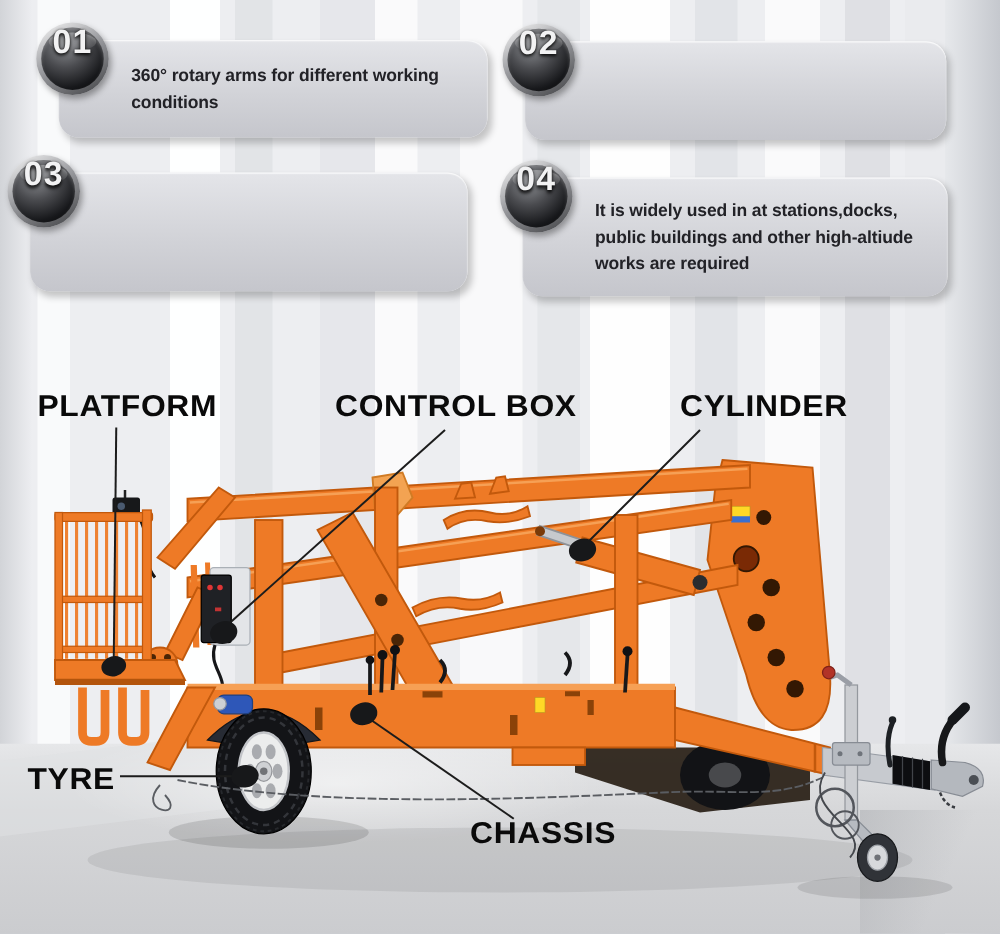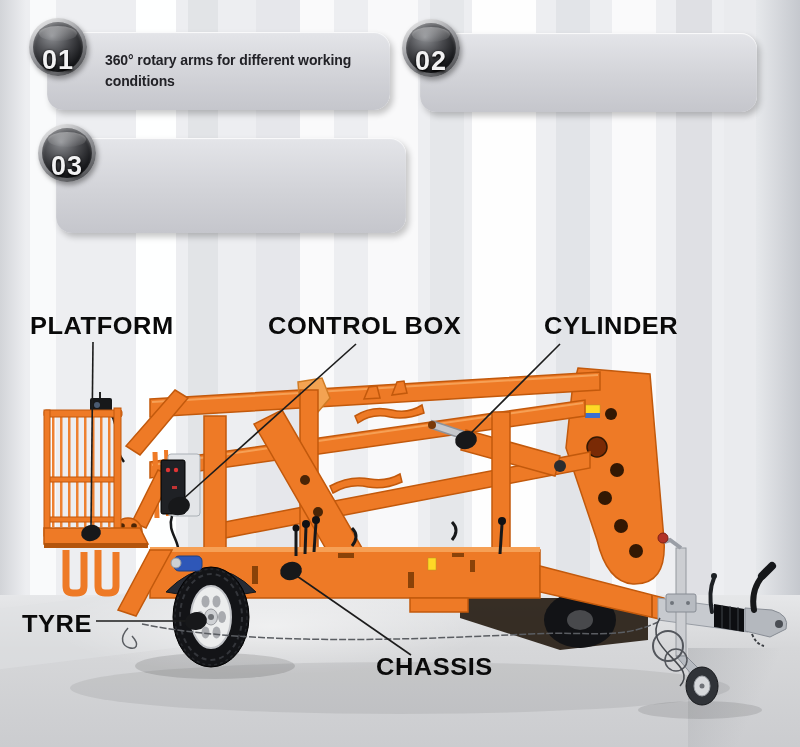--- a/index.html
+++ b/index.html
@@ -44,27 +44,27 @@
   .card{
     position:absolute;border-radius:16px;
     background:linear-gradient(180deg,#e4e5e9 0%,#d2d3d8 55%,#c5c6cc 100%);
     box-shadow:3px 4px 6px rgba(0,0,0,.22), inset 0 1px 1px rgba(255,255,255,.85);
     display:flex;align-items:center;
   }
   .card p{margin:0;padding:0 14px 0 58px;font-size:14px;line-height:21px;
     font-weight:bold;color:var(--card-text);letter-spacing:-.1px;}
   .card1{left:47px; top:32px; width:343px;height:78px;}
   .card2{left:420px;top:33px; width:337px;height:79px;}
-  .card3{left:56px; top:138px;width:350px;height:95px;}
+  .card3{left:24px; top:138px;width:350px;height:95px;}
   .card4{left:418px;top:142px;width:340px;height:95px;}
   .badge{
     position:absolute;left:-18px;top:-14px;width:58px;height:58px;border-radius:50%;
     background:linear-gradient(150deg,#fafafa 0%,#9b9ca0 45%,#3f4043 100%);
     box-shadow:2px 3px 5px rgba(0,0,0,.35);
-    display:flex;align-items:flex-end;justify-content:center;
+    display:flex;align-items:flex-start;justify-content:center;
   }
   .badge .orb{
     position:absolute;inset:4px;border-radius:50%;
     background:radial-gradient(circle at 38% 28%,#8d8f93 0%,#4a4b4f 38%,#17181b 72%,#000 100%);
     box-shadow:inset 0 2px 3px rgba(255,255,255,.25);
   }
   .badge .gloss{position:absolute;left:10px;top:8px;width:38px;height:15px;border-radius:50%;
     background:linear-gradient(rgba(255,255,255,.35),rgba(255,255,255,.03));}
   .badge span{
     position:relative;font-size:27px;font-weight:bold;color:var(--badge-number);
@@ -329,14 +329,22 @@
   </div>
 
   <div class="card card3">
     <div class="badge">
       <div class="orb"></div>
       <div class="gloss"></div>
       <span>03</span>
     </div>
   </div>
 
+  <div class="card card4">
+    <div class="badge">
+      <div class="orb"></div>
+      <div class="gloss"></div>
+      <span>04</span>
+    </div>
+    <p style="max-width:282px;">It is widely used in at stations,docks, public buildings and other high-altiude works are required</p>
+  </div>
 
 </div>
 
 </body></html>

